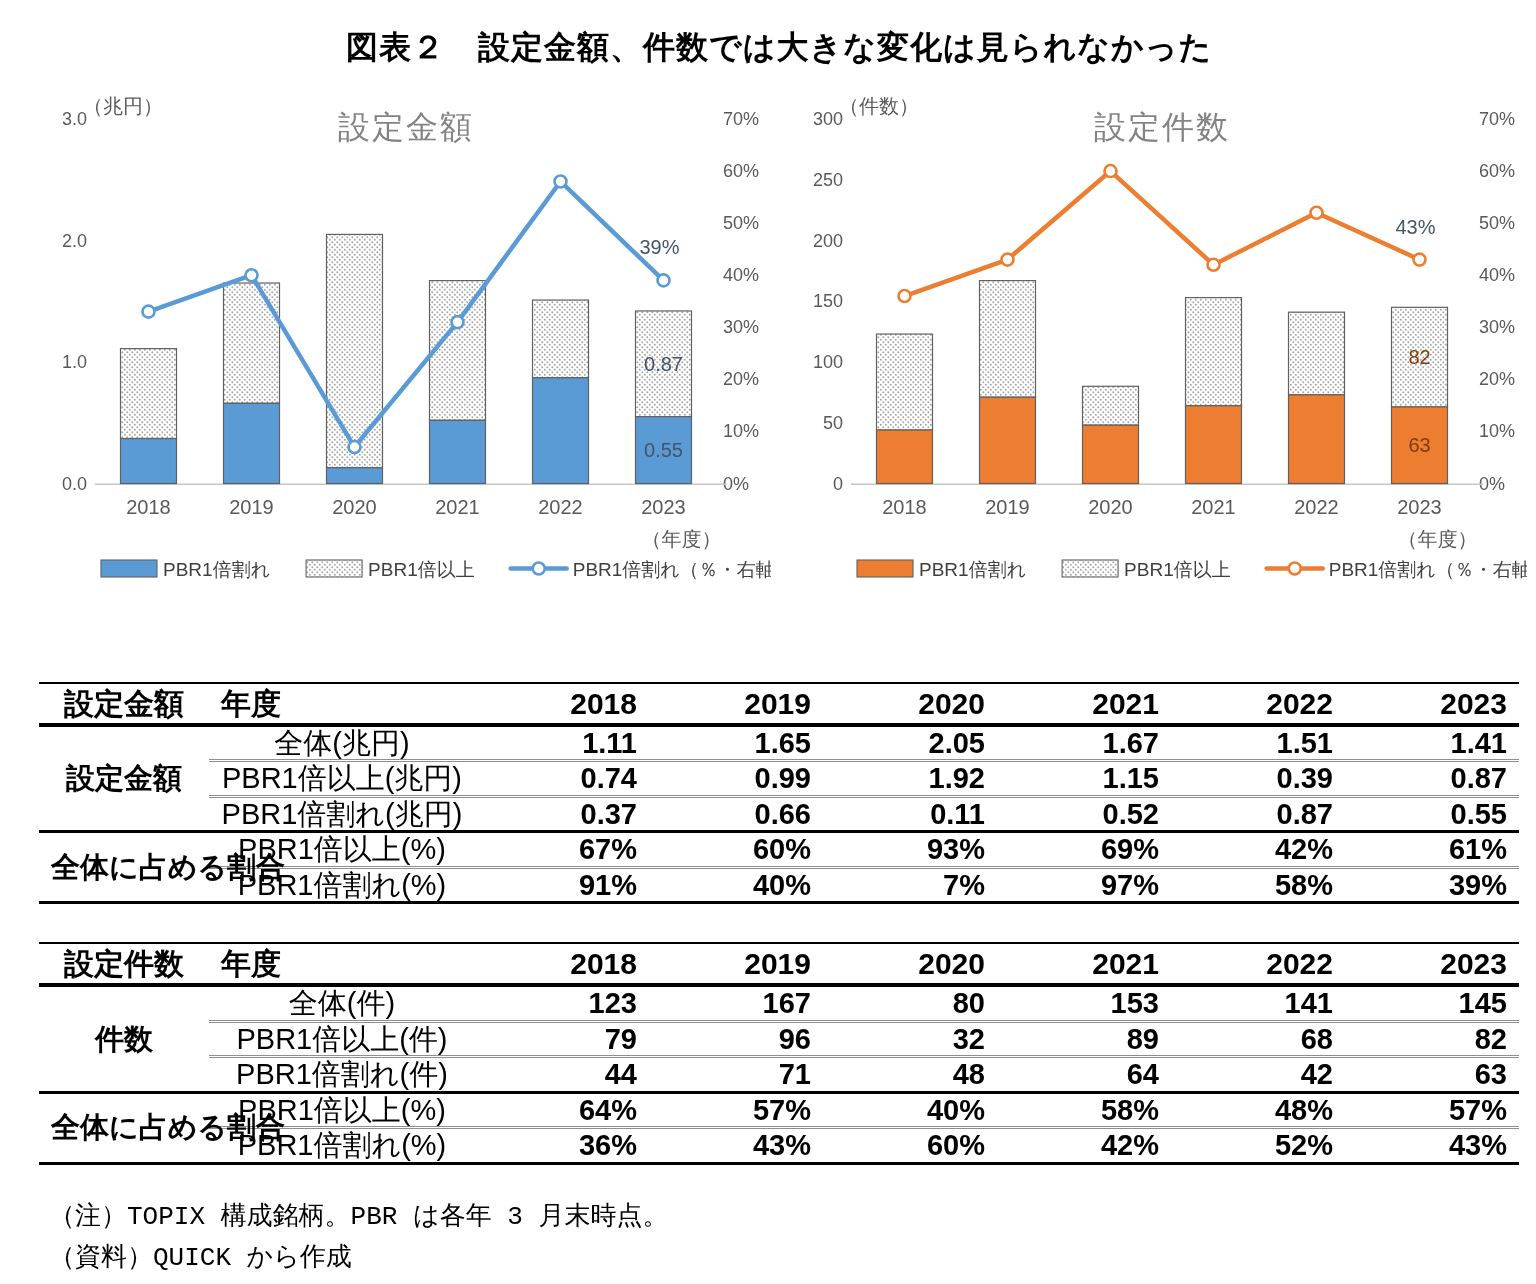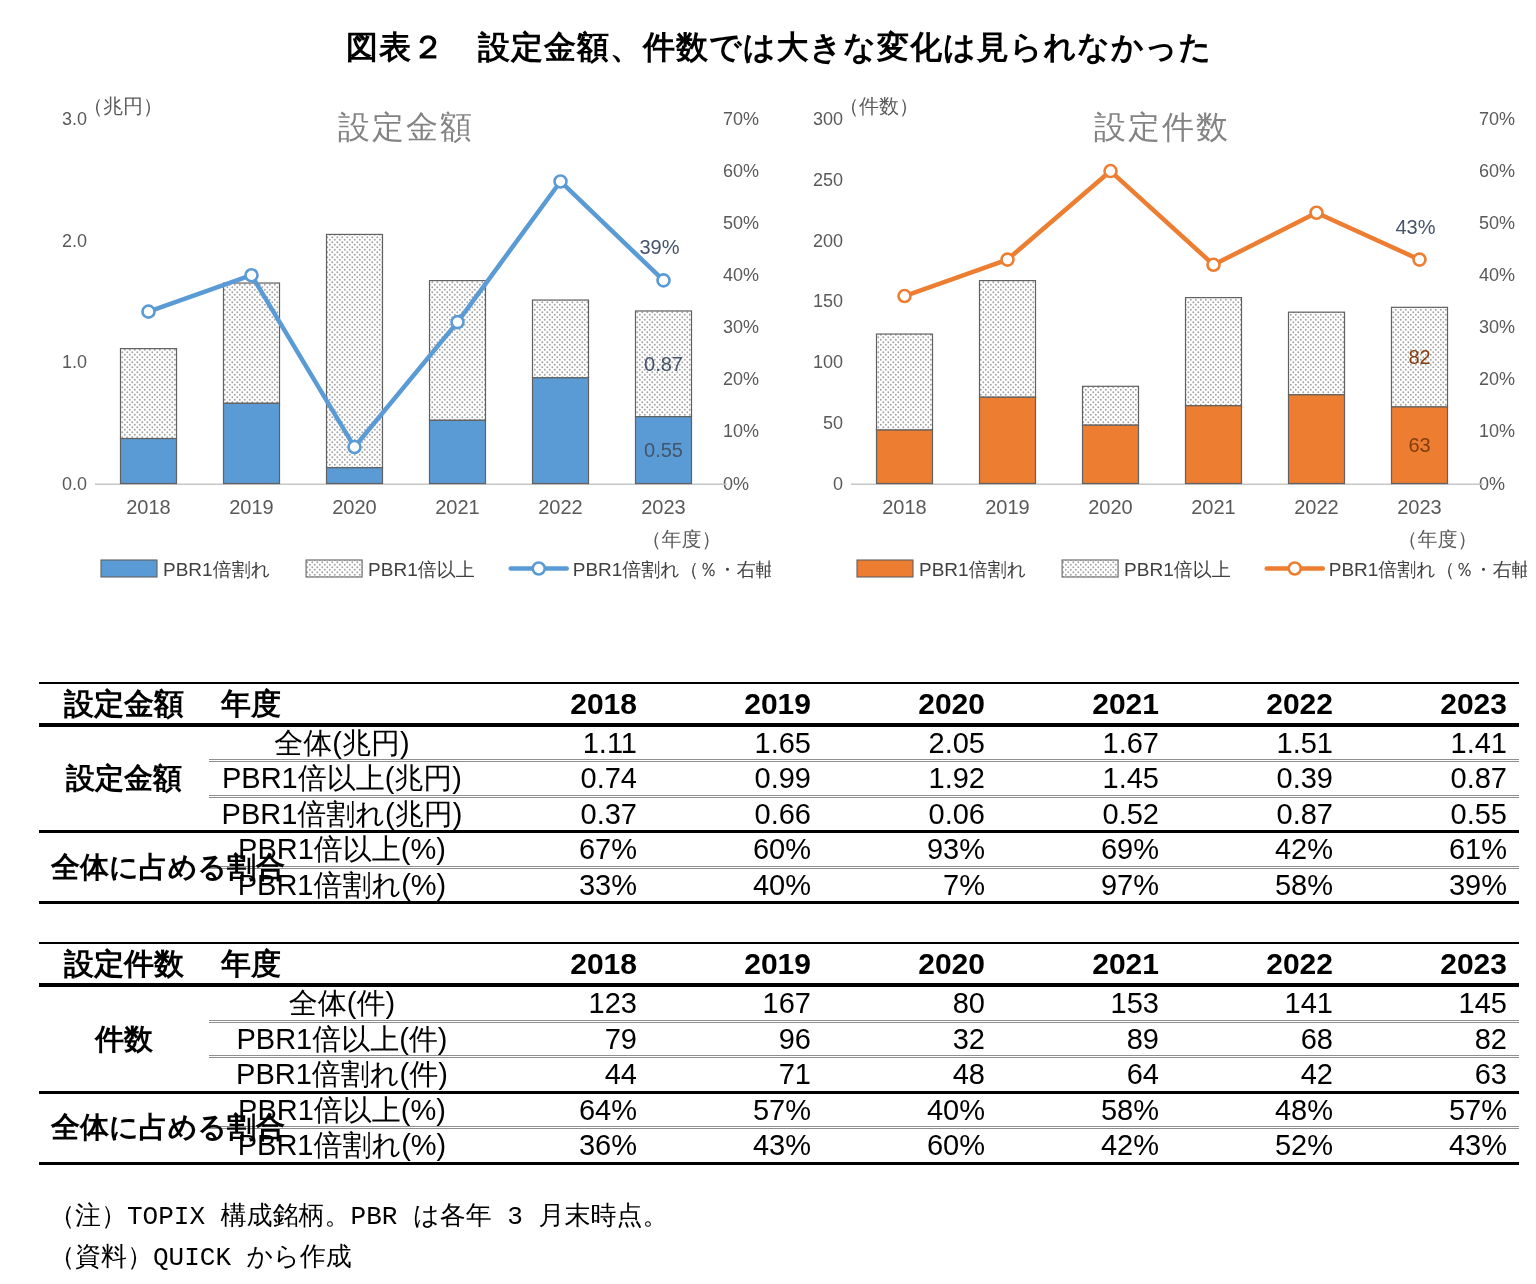--- a/index.html
+++ b/index.html
@@ -29,21 +29,21 @@
   }
   table.data-table + table.data-table { margin-top:38px; }
   .data-table td {
     font-size:29px; line-height:1.12; height:35px; padding:0 12px;
     white-space:nowrap; vertical-align:middle;
   }
   .data-table thead td { border-bottom:4px solid #000; font-weight:bold; font-size:30px; height:42px; }
   .c-corner { text-align:center; font-weight:bold; padding:0 2px; }
   .c-yhead  { text-align:left; }
   .c-year   { text-align:right; }
-  .c-val    { text-align:right; }
+  .c-val    { text-align:right;font-weight:bold; }
   .c-rlabel { text-align:center; padding-left:8px; }
   .c-glabel { text-align:center; font-weight:bold; white-space:normal; line-height:1.25; padding:0 4px; }
   .dot  { border-bottom:3px double #8f8f8f; }
   .thick{ border-top:3.5px solid #000; }
   .notes {
     margin:32px 0 0 38px;
     font-family:Liberation Mono, monospace;
     font-size:26px; line-height:1.6; color:#000;
   }
 </style>
@@ -236,46 +236,46 @@
             <td class="c-val dot">2.05</td>
             <td class="c-val dot">1.67</td>
             <td class="c-val dot">1.51</td>
             <td class="c-val dot">1.41</td>
           </tr>
           <tr>
             <td class="c-rlabel dot">PBR1倍以上(兆円)</td>
             <td class="c-val dot">0.74</td>
             <td class="c-val dot">0.99</td>
             <td class="c-val dot">1.92</td>
-            <td class="c-val dot">1.45</td>
+            <td class="c-val dot">1.15</td>
             <td class="c-val dot">0.39</td>
             <td class="c-val dot">0.87</td>
           </tr>
           <tr>
             <td class="c-rlabel">PBR1倍割れ(兆円)</td>
             <td class="c-val">0.37</td>
             <td class="c-val">0.66</td>
-            <td class="c-val">0.06</td>
+            <td class="c-val">0.11</td>
             <td class="c-val">0.52</td>
             <td class="c-val">0.87</td>
             <td class="c-val">0.55</td>
           </tr>
           <tr>
             <td class="c-glabel thick" rowspan="2">全体に占める割合</td>
             <td class="c-rlabel thick dot">PBR1倍以上(%)</td>
             <td class="c-val thick dot">67%</td>
             <td class="c-val thick dot">60%</td>
             <td class="c-val thick dot">93%</td>
             <td class="c-val thick dot">69%</td>
             <td class="c-val thick dot">42%</td>
             <td class="c-val thick dot">61%</td>
           </tr>
           <tr>
             <td class="c-rlabel">PBR1倍割れ(%)</td>
-            <td class="c-val">33%</td>
+            <td class="c-val">91%</td>
             <td class="c-val">40%</td>
             <td class="c-val">7%</td>
             <td class="c-val">97%</td>
             <td class="c-val">58%</td>
             <td class="c-val">39%</td>
           </tr>
         </tbody>
       </table>
       <table class="data-table">
         <colgroup>

